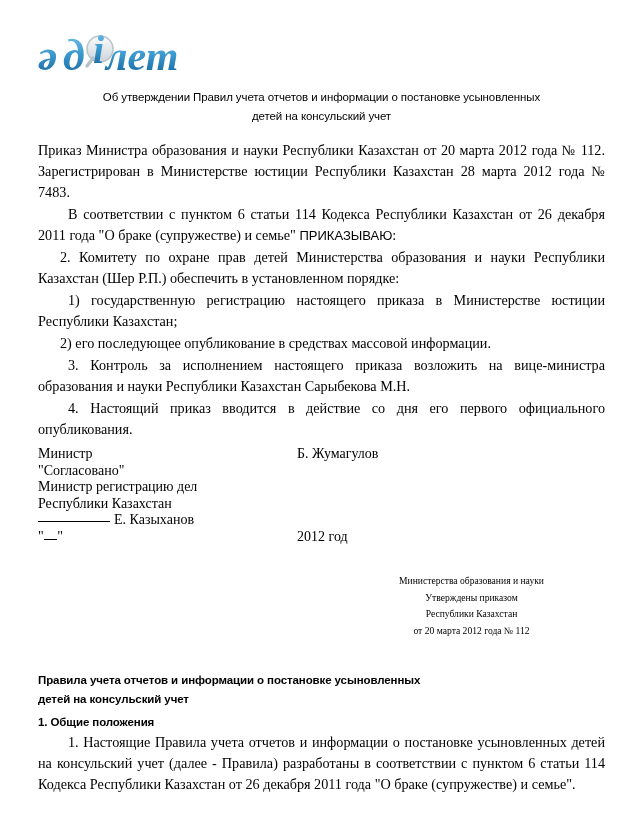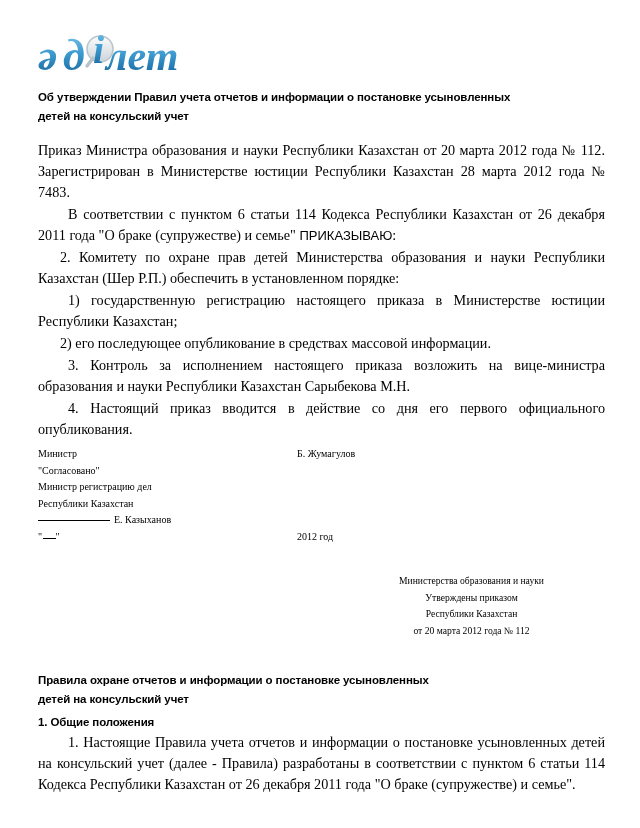--- a/index.html
+++ b/index.html
@@ -36,26 +36,26 @@
   
   .content {
     position: absolute;
     left: 38px;
     top: 88px;
     width: 567px;
   }
 
   .doc-title {
     font-family: "Liberation Sans", "DejaVu Sans", sans-serif;
-    font-weight: bold;
+    font-weight: normal;
     font-size: 11.5px;
     line-height: 19px;
     letter-spacing: -0.1px;
     margin: 0 0 14px 0;
-    text-align: left;
+    text-align: center;
   }
 
   p.body-par {
     font-size: 14.2px;
     line-height: 21px;
     text-align: justify;
     text-justify: inter-word;
     margin: 0 0 1px 0;
   }
   p.indent { text-indent: 30px; }
@@ -63,21 +63,21 @@
 
   .bold-sans {
     font-family: "Liberation Sans", "DejaVu Sans", sans-serif;
     font-weight: normal;
     font-size: 13px;
   }
 
   
   .sig-block {
     margin-top: 6px;
-    font-size: 10px;
+    font-size: 14px;
     line-height: 16.5px;
   }
   .sig-row {
     position: relative;
     height: 16.5px;
     white-space: nowrap;
   }
   .sig-right {
     position: absolute;
     left: 259px;
@@ -196,21 +196,21 @@
     </div>
 
     <div class="approval">
       <div>Министерства образования и науки</div>
       <div>Утверждены приказом</div>
       <div>Республики Казахстан</div>
       <div>от 20 марта 2012 года № 112</div>
     </div>
 
     <div class="rules-heading">
-      <div>Правила охране отчетов и информации о постановке усыновленных</div>
+      <div>Правила учета отчетов и информации о постановке усыновленных</div>
       <div>детей на консульский учет</div>
       <div class="section-heading">1. Общие положения</div>
     </div>
 
     <p class="body-par indent final-par">1. Настоящие Правила учета отчетов и информации о постановке усыновленных детей на консульский учет (далее - Правила) разработаны в соответствии с пунктом 6 статьи 114 Кодекса Республики Казахстан от 26 декабря 2011 года "О браке (супружестве) и семье".</p>
 
   </div>
 </div>
 
 </body></html>

